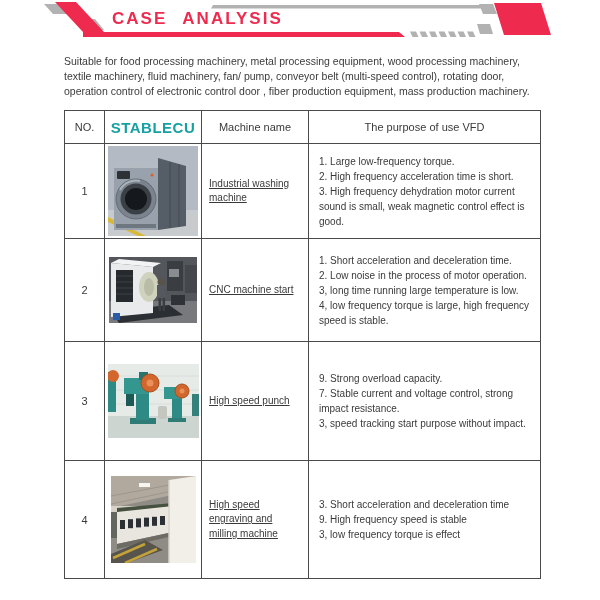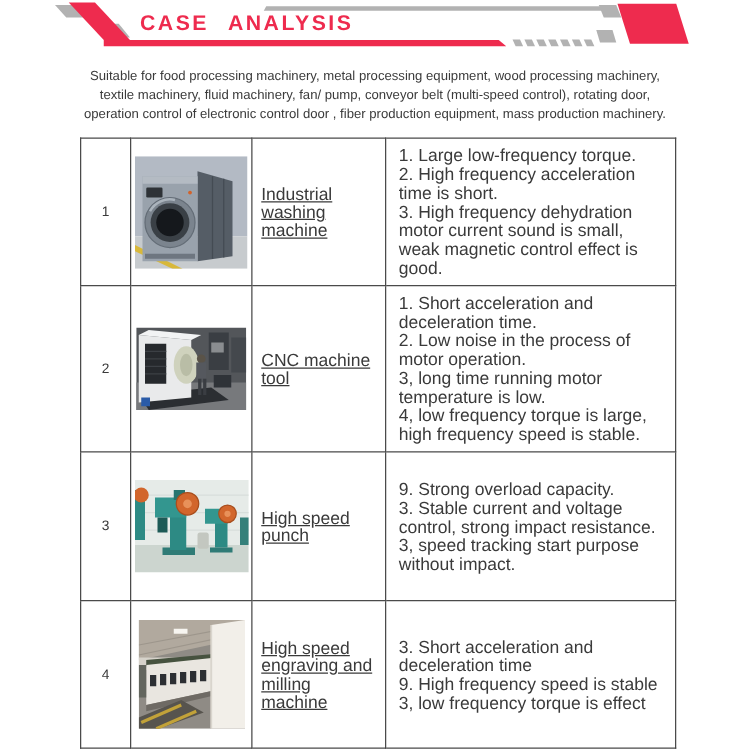--- a/index.html
+++ b/index.html
@@ -18,31 +18,31 @@
   .header svg { position:absolute; left:0; top:0; }
   .title {
     position:absolute; left:112px; top:9px;
     font-size:17px; font-weight:bold; letter-spacing:2px; word-spacing:9px;
     color:#ee2b4e; white-space:nowrap;
   }
 
   
   .intro {
     position:absolute; left:64px; top:54px; width:472px;
-    font-size:10.5px; line-height:15.2px; color:#3b3b3b;text-align:center;
+    font-size:10.5px; line-height:15.2px; color:#3b3b3b;
   }
 
   
   table.case-table {
     position:absolute; left:64px; top:110px; width:476px;
     border-collapse:collapse; table-layout:fixed;
   }
   .case-table td, .case-table th {
     border:1px solid #4a4a4a;
-    font-weight:normal; font-size:14px; color:#3a3a3a;
+    font-weight:normal; font-size:10px; color:#3a3a3a;
     vertical-align:middle;
   }
   .case-table th { text-align:center; font-size:11px; }
   tr.r-head   { height:33px; }
   tr.row-1    { height:95px; }
   tr.row-2    { height:103px; }
   tr.row-3    { height:119px; }
   tr.row-4    { height:118px; }
   td.no-cell  { text-align:center; font-size:11px; }
   td.img-cell { text-align:center; padding:2px; }
@@ -92,20 +92,28 @@
 
   <table class="case-table">
     <colgroup>
       <col style="width:40px">
         <col style="width:97px">
         <col style="width:107px">
         <col style="width:232px">
     </colgroup>
 
     <tbody>
+        <tr class="r-head">
+      <th>NO.</th>
+      <th>
+        <span class="logo">STABLECU</span>
+      </th>
+      <th>Machine name</th>
+      <th>The purpose of use VFD</th>
+    </tr>
 
     <tr class="row-1">
       <td class="no-cell">1</td>
       <td class="img-cell">
         <svg width="90" height="90" viewBox="0 0 90 90">
           <rect width="90" height="64" fill="#b3bac4"></rect>
           <rect y="64" width="90" height="26" fill="#c7cbce"></rect>
           <polygon points="0,76 30,90 38,90 0,71" fill="#d8b83a"></polygon>
           <polygon points="50,12 78,20 78,80 50,84" fill="#555d66"></polygon>
           <line x1="62" y1="16" x2="62" y2="82" stroke="#444b53" stroke-width="1"></line>
@@ -151,25 +159,25 @@
           <ellipse cx="40" cy="30" rx="10" ry="15" fill="#cfd2bd"></ellipse>
           <ellipse cx="40" cy="30" rx="5" ry="9" fill="#b9bda6"></ellipse>
           <rect x="62" y="38" width="14" height="10" fill="#2f3338"></rect>
           <circle cx="52" cy="25" r="3.5" fill="#5a5348"></circle>
           <rect x="48" y="28" width="8" height="13" fill="#55585e"></rect>
           <rect x="49.5" y="41" width="2.6" height="13" fill="#3a3d42"></rect>
           <rect x="53.5" y="41" width="2.6" height="13" fill="#3a3d42"></rect>
           <rect x="4" y="56" width="7" height="7" fill="#2a5ba8"></rect>
         </svg>
       </td>
-      <td class="name-cell">CNC machine tool</td>
+      <td class="name-cell">CNC machine start</td>
       <td class="purpose-cell">
         <div>1. Short acceleration and deceleration time.</div>
         <div>2. Low noise in the process of motor operation.</div>
-        <div>3, long time running motor temperature is low.</div>
+        <div>3, long time running large temperature is low.</div>
         <div>4, low frequency torque is large, high frequency speed is stable.</div>
       </td>
     </tr>
 
     <tr class="row-3">
       <td class="no-cell">3</td>
       <td class="img-cell">
         <svg width="91" height="74" viewBox="0 0 91 74">
           <rect width="91" height="52" fill="#e6ebe8"></rect>
           <g stroke="#d7dedb" stroke-width="1">
@@ -192,21 +200,21 @@
           <polygon points="56,23 74,23 74,35 56,35" fill="#33968f"></polygon>
           <circle cx="74" cy="27" r="7" fill="#d2662c" stroke="#a84e1e" stroke-width="1"></circle>
           <circle cx="74" cy="27" r="2.5" fill="#e8915a"></circle>
           <rect x="60" y="54" width="18" height="4" fill="#2f7b76"></rect>
           <rect x="84" y="30" width="7" height="22" fill="#35807a"></rect>
         </svg>
       </td>
       <td class="name-cell">High speed punch</td>
       <td class="purpose-cell">
         <div>9. Strong overload capacity.</div>
-        <div>3. Stable current and voltage control, strong impact resistance.</div>
+        <div>7. Stable current and voltage control, strong impact resistance.</div>
         <div>3, speed tracking start purpose without impact.</div>
       </td>
     </tr>
 
     <tr class="row-4">
       <td class="no-cell">4</td>
       <td class="img-cell">
         <svg width="85" height="87" viewBox="0 0 85 87">
           <rect width="85" height="87" fill="#8f8b85"></rect>
           <polygon points="0,0 85,0 85,14 0,32" fill="#b1a99e"></polygon>

